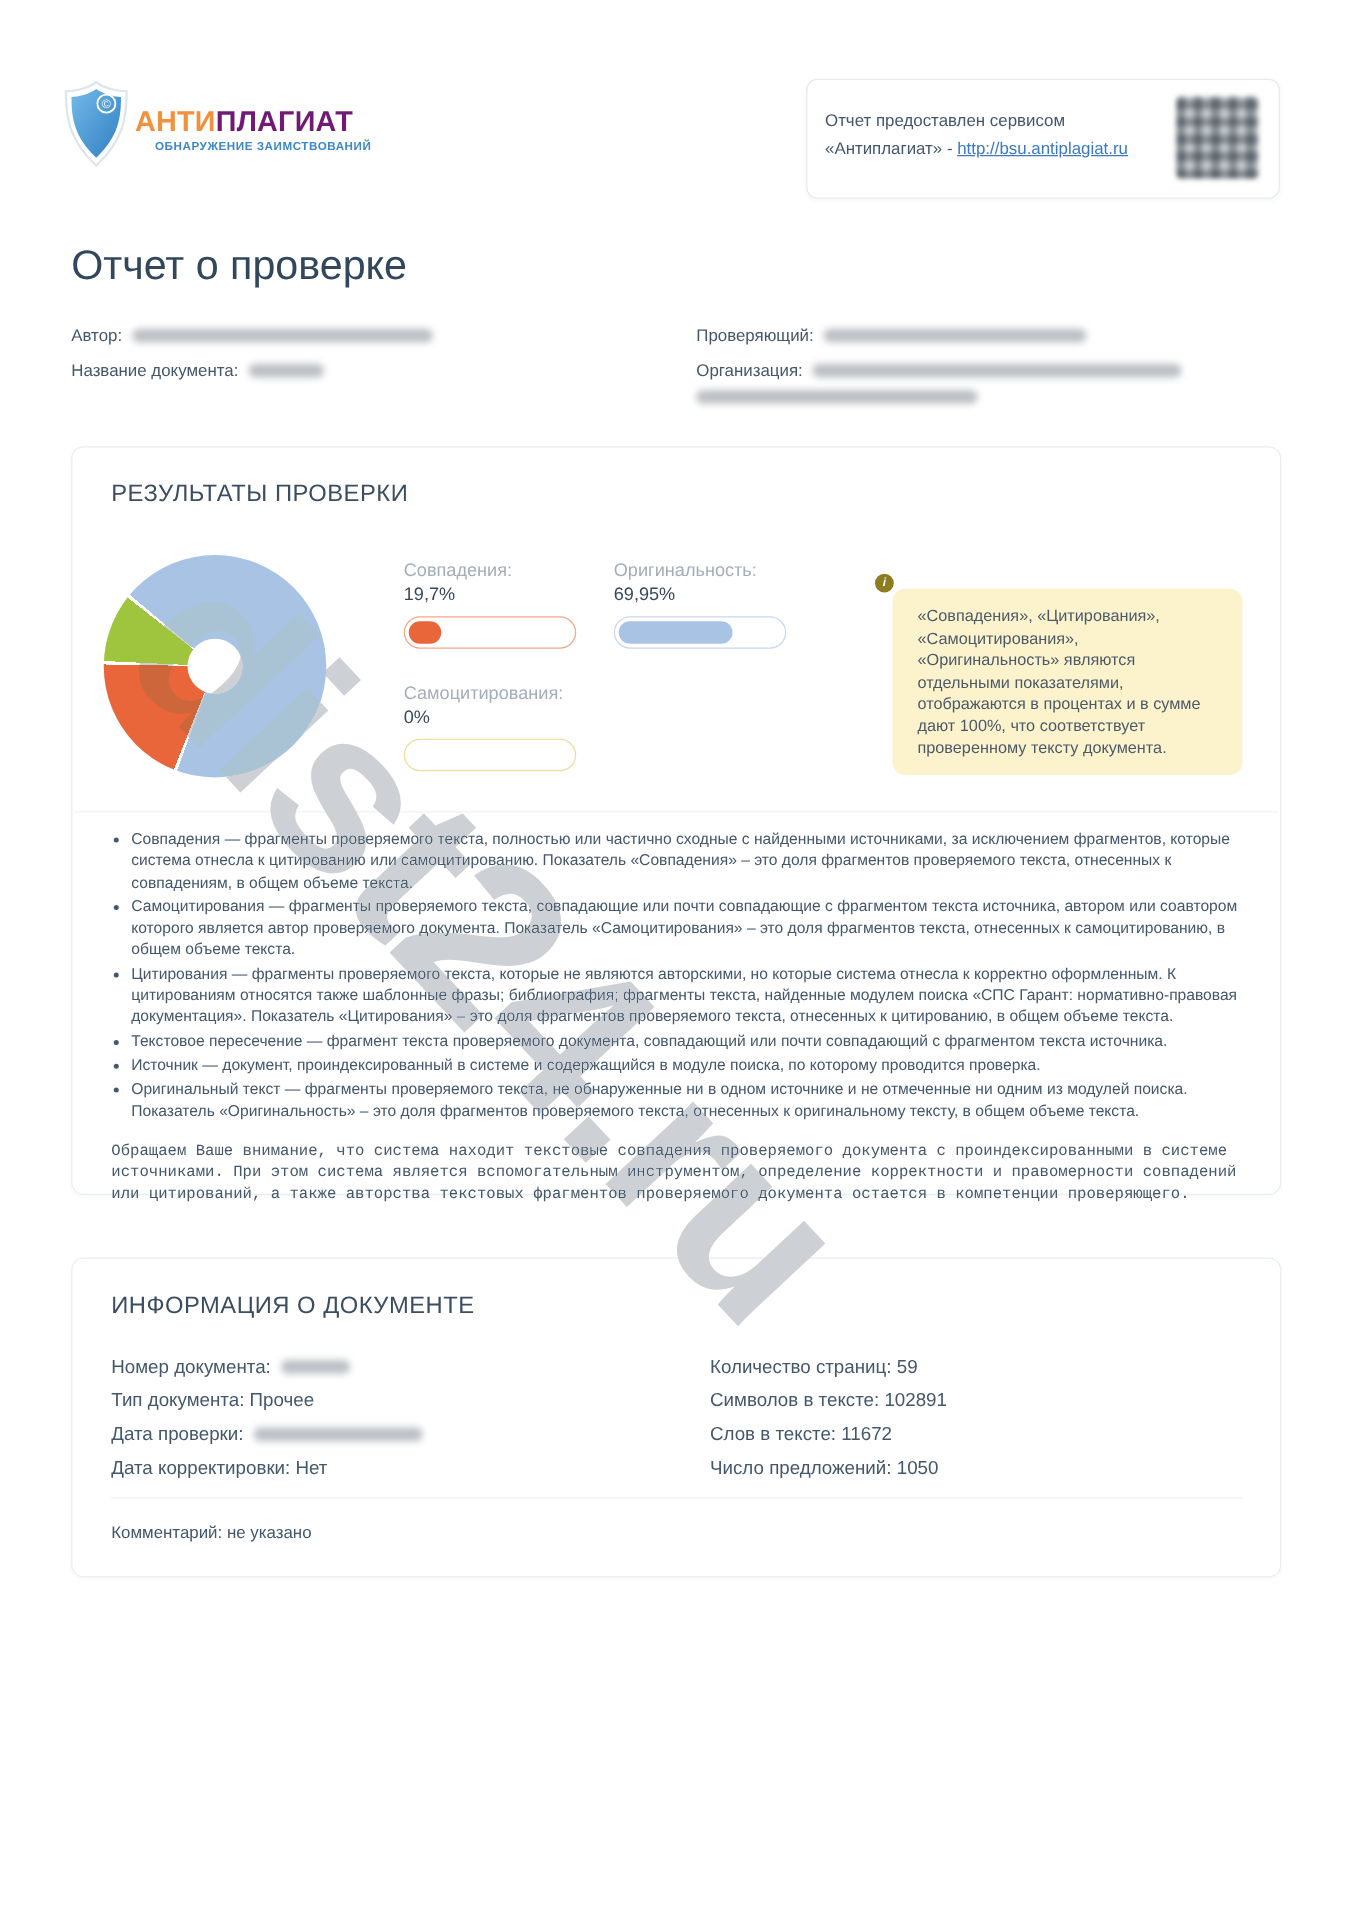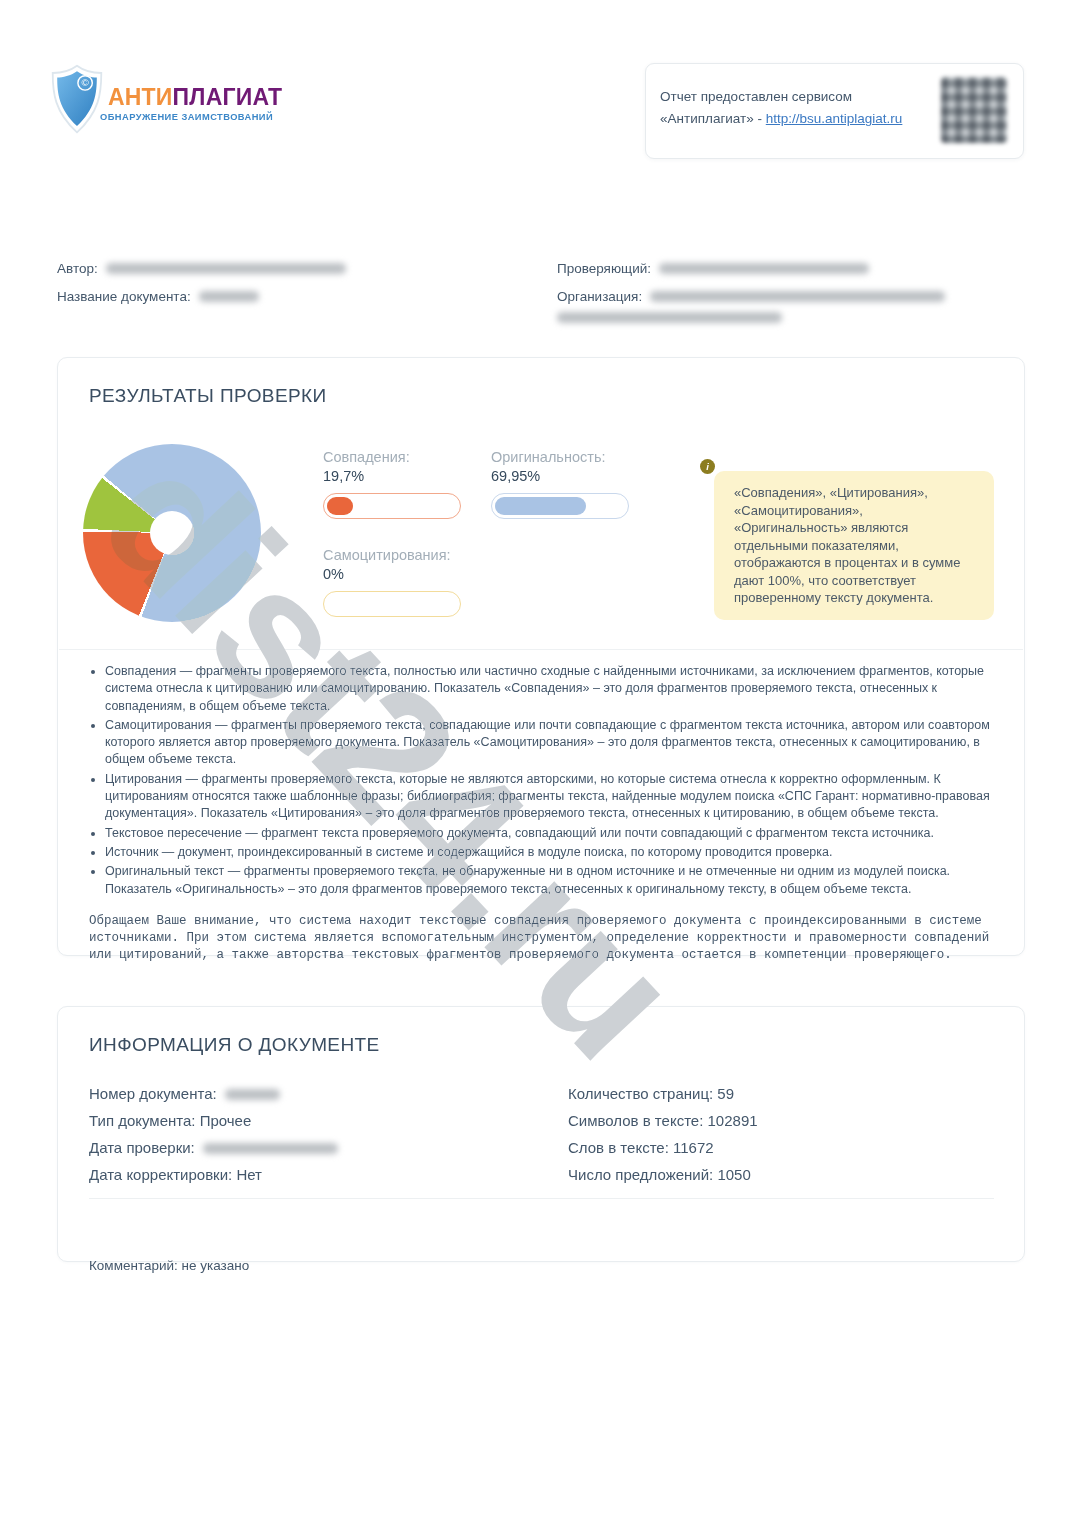--- a/index.html
+++ b/index.html
@@ -3,21 +3,21 @@
 <meta charset="utf-8">
 <style>
   html,body{margin:0;padding:0;background:#fff;}
   body{font-family:"Liberation Sans",sans-serif;color:#44576b;}
   .page{position:relative;width:1080px;height:1527px;background:#fff;overflow:hidden;}
 
   
   .logo-shield{position:absolute;left:50px;top:64px;width:54px;height:72px;}
   .brand{position:absolute;left:108px;top:84px;font-size:23px;font-weight:bold;letter-spacing:.2px;}
   .brand .o{color:#f2913d;text-align:right;} .brand .b{color:#701a75;}
-  .brand-sub{position:absolute;left:100px;top:112px;font-size:9.3px;font-weight:bold;color:#3c87c8;letter-spacing:.45px;}
+  .brand-sub{position:absolute;left:124px;top:112px;font-size:9.3px;font-weight:bold;color:#3c87c8;letter-spacing:.45px;}
 
   .service-box{position:absolute;left:645px;top:63px;width:377px;height:94px;background:#fff;
     border:1px solid #e7ebee;border-radius:9px;box-shadow:0 1px 4px rgba(40,60,80,.05);}
   .service-text{position:absolute;left:14px;top:22px;font-size:13.5px;line-height:22px;color:#44576b;}
   .service-text a{color:#3b79c3;text-decoration:underline;}
   .qr{position:absolute;right:16px;top:13px;width:66px;height:66px;border-radius:4px;
     background:repeating-linear-gradient(90deg,#9aa0a6 0 7px,#dfe2e4 7px 14px),
                repeating-linear-gradient(0deg,#9aa0a6 0 7px,#dfe2e4 7px 14px);
     background-blend-mode:multiply;filter:blur(2.3px);}
 
@@ -55,21 +55,21 @@
   .defs li{margin:0 0 2px 0;}
   .notice{margin-top:15px;font-family:Liberation Mono, monospace;}
 
   
   #doc-card{top:1006px;height:254px;}
   .doc-col{position:absolute;top:78px;font-size:15px;color:#44576b;}
   #doc-col-left{left:31px;}
   #doc-col-right{left:510px;}
   .doc-row{height:27px;white-space:nowrap;}
   #doc-divider{left:31px;right:30px;top:191px;background:#edf0f2;}
-  .doc-comment{position:absolute;left:31px;top:211px;font-size:13.5px;color:#44576b;margin-top:40px;}
+  .doc-comment{position:absolute;left:31px;top:211px;font-size:13.5px;color:#44576b;}
 
   
   .watermark{position:absolute;left:215px;top:412px;z-index:50;font-size:182px;font-weight:bold;
     color:#cdd1d5;mix-blend-mode:darken;transform:rotate(47deg);transform-origin:0 0;
     white-space:nowrap;pointer-events:none;letter-spacing:-2px;}
 </style>
 </head>
 <body>
 
 <div class="page">
@@ -90,20 +90,21 @@
   <div class="brand-sub">ОБНАРУЖЕНИЕ ЗАИМСТВОВАНИЙ</div>
 
   <div class="service-box">
     <div class="service-text">
       <span>Отчет предоставлен сервисом</span><br>
       <span>«Антиплагиат» - </span><a href="#">http://bsu.antiplagiat.ru</a>
     </div>
     <div class="qr"></div>
   </div>
 
+  <div class="page-title">Отчет о проверке</div>
 
   <div class="meta-row" style="left:57px;top:261px;">
     <span>Автор:</span><span class="redact" style="width:240px;"></span>
   </div>
   <div class="meta-row" style="left:57px;top:289px;">
     <span>Название документа:</span><span class="redact" style="width:60px;"></span>
   </div>
   <div class="meta-row" style="left:557px;top:261px;">
     <span>Проверяющий:</span><span class="redact" style="width:210px;"></span>
   </div>

